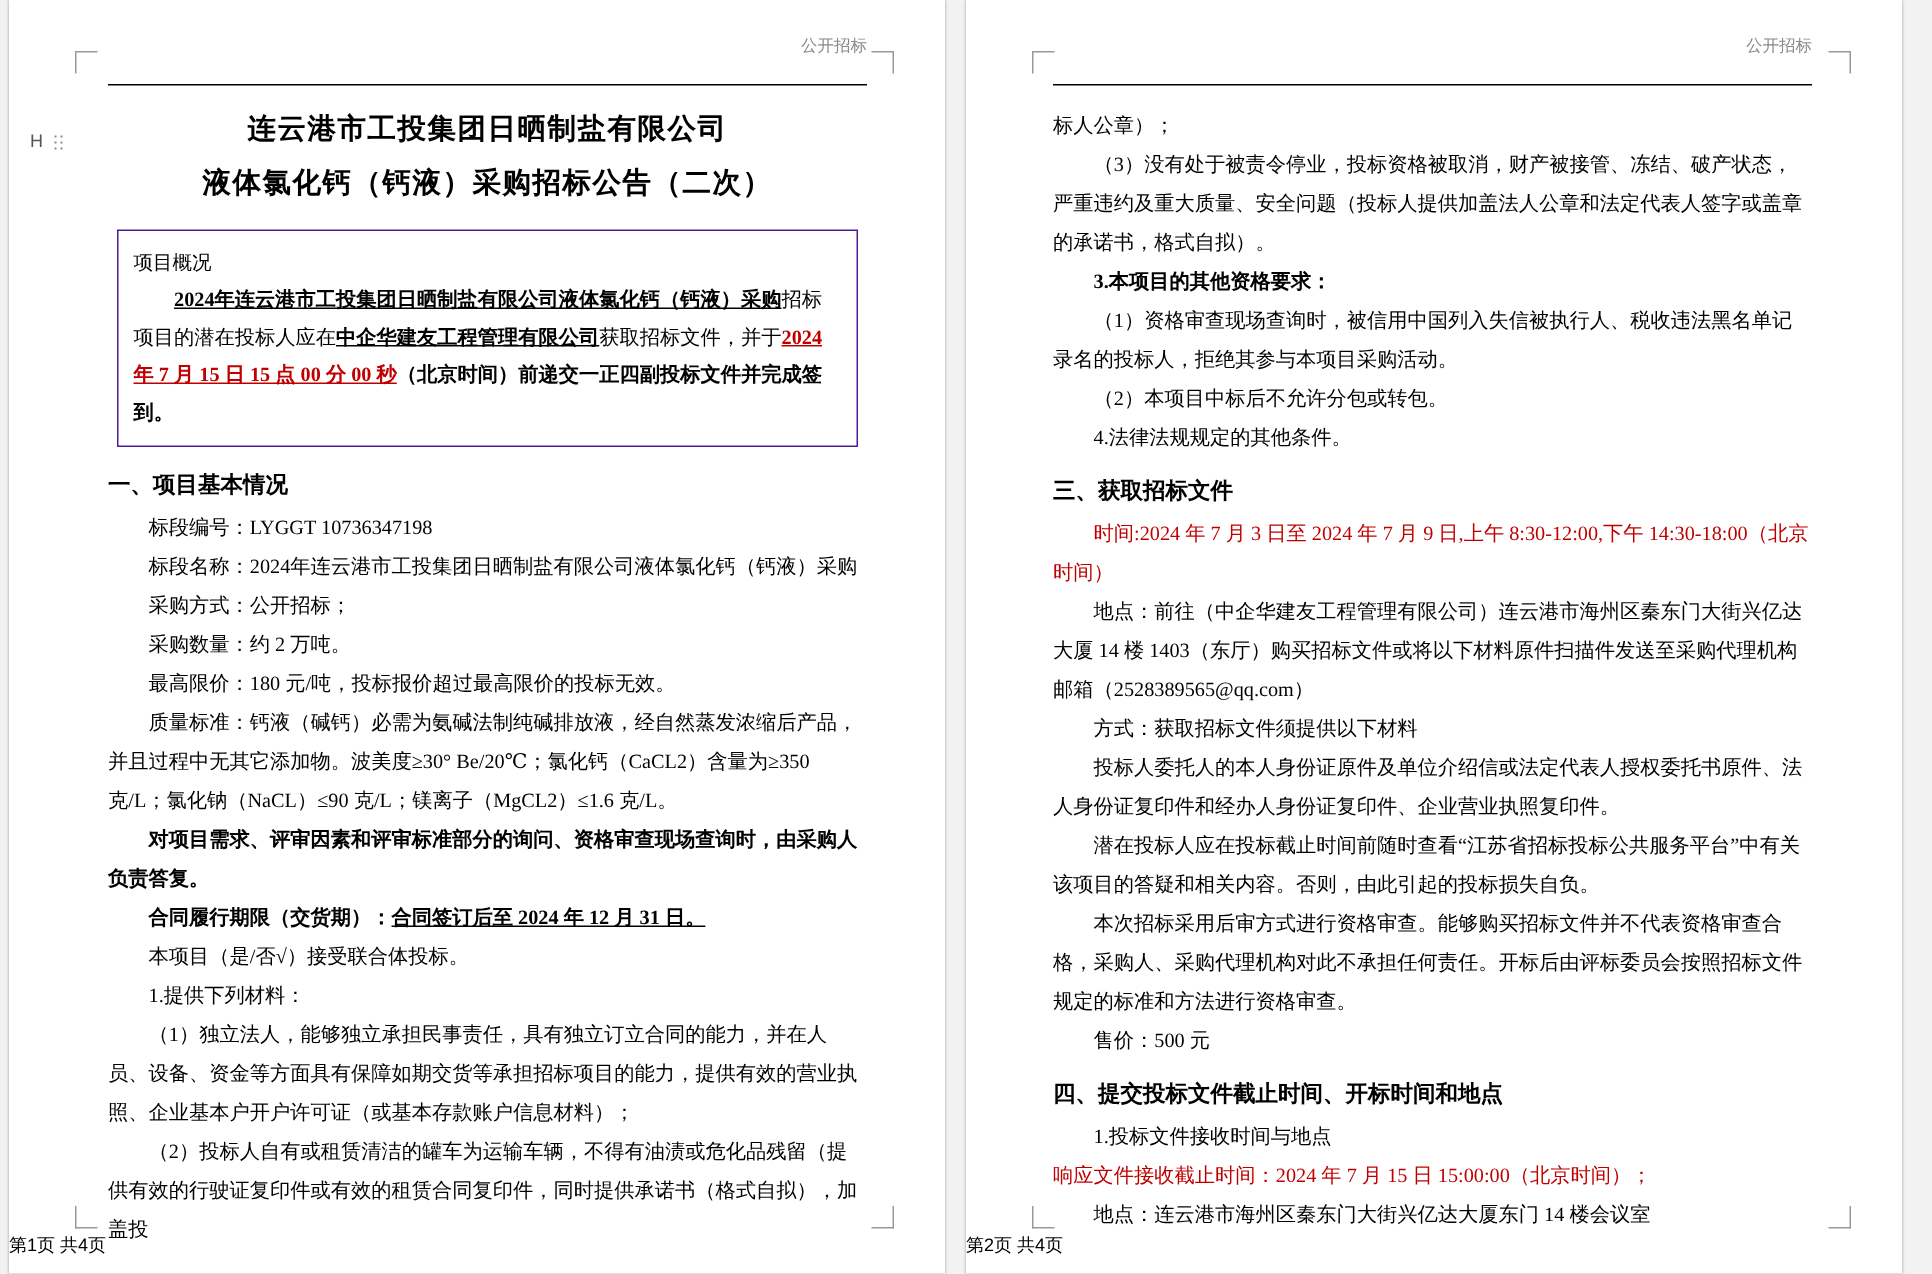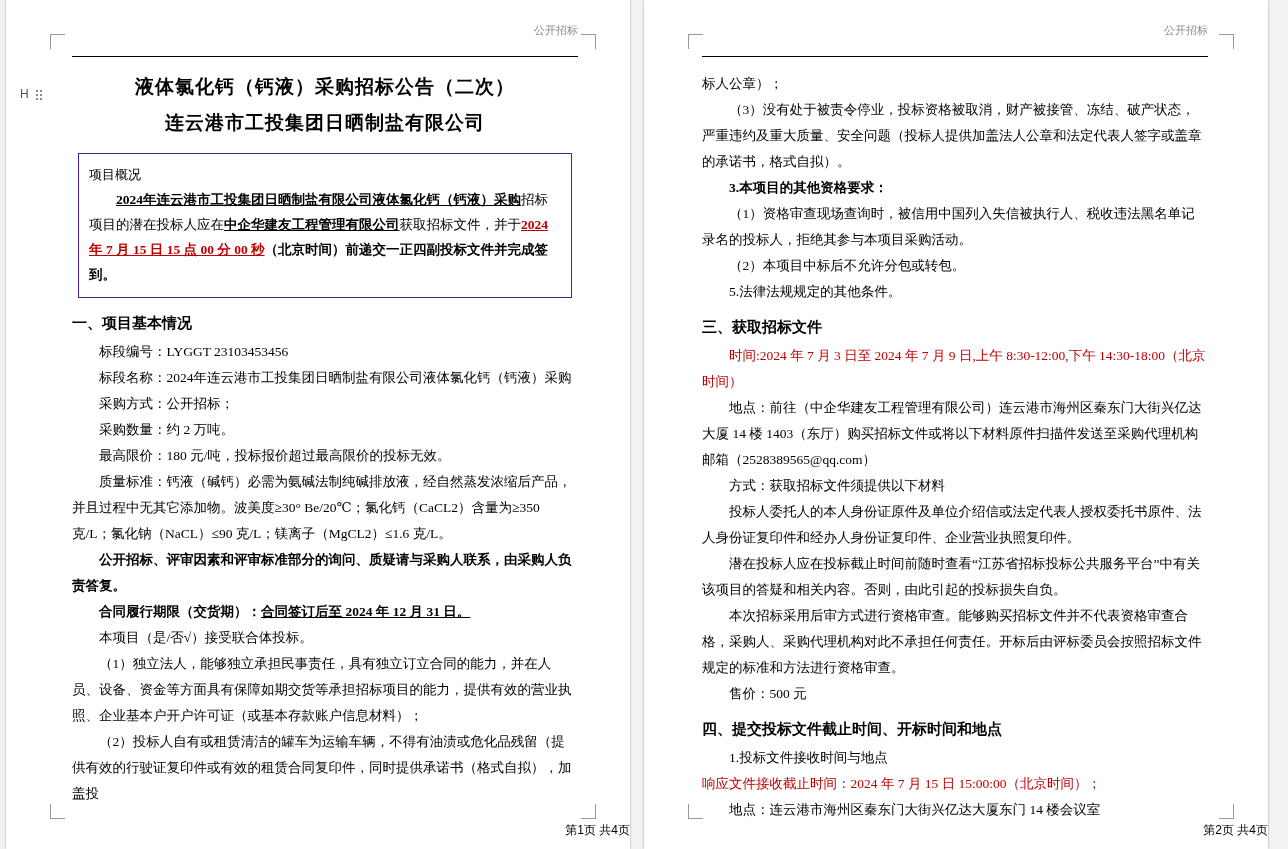--- a/index.html
+++ b/index.html
@@ -80,21 +80,21 @@
   p.ln{
     margin:0;
     font-size:13.5px;
     line-height:26px;
     text-indent:2em;
   }
   p.ln.noind{text-indent:0;}
   .footer{
     position:absolute;
     left:0;right:0;bottom:10px;
-    text-align:right;
+    text-align:left;
     font-size:12px;
     color:#000;
     font-family:"Liberation Sans",sans-serif;
   }
   
   .minitool{
     position:absolute;
     left:14px;top:84px;
     width:34px;height:20px;
     display:flex;align-items:center;gap:6px;
@@ -122,41 +122,42 @@
     <div class="minitool">
       <span>H</span>
       <span class="grip"></span>
     </div>
 
     <div class="sheet-inner">
       <div class="hdr">
         <div class="hdr-text">公开招标</div>
       </div>
 
+      <div class="title">连云港市工投集团日晒制盐有限公司</div>
       <div class="title">液体氯化钙（钙液）采购招标公告（二次）</div>
-      <div class="title">连云港市工投集团日晒制盐有限公司</div>
 
       <div class="notice-box">
         <div class="notice-label">项目概况</div>
         <div class="nb-body">
           <span class="b u">2024年连云港市工投集团日晒制盐有限公司液体氯化钙（钙液）采购</span><span>招标项目的潜在投标人应在</span><span class="b u">中企华建友工程管理有限公司</span><span>获取招标文件，并于</span><span class="redu">2024 年 7 月 15 日 15 点 00 分 00 秒</span><span class="b">（北京时间）前递交一正四副投标文件并完成签到。</span>
         </div>
       </div>
 
       <div class="sec">一、项目基本情况</div>
-      <p class="ln">标段编号：LYGGT 23103453456</p>
+      <p class="ln">标段编号：LYGGT 10736347198</p>
       <p class="ln">标段名称：2024年连云港市工投集团日晒制盐有限公司液体氯化钙（钙液）采购</p>
       <p class="ln">采购方式：公开招标；</p>
       <p class="ln">采购数量：约 2 万吨。</p>
       <p class="ln">最高限价：180 元/吨，投标报价超过最高限价的投标无效。</p>
       <p class="ln">质量标准：钙液（碱钙）必需为氨碱法制纯碱排放液，经自然蒸发浓缩后产品，并且过程中无其它添加物。波美度≥30° Be/20℃；氯化钙（CaCL2）含量为≥350 克/L；氯化钠（NaCL）≤90 克/L；镁离子（MgCL2）≤1.6 克/L。</p>
-      <p class="ln b">公开招标、评审因素和评审标准部分的询问、质疑请与采购人联系，由采购人负责答复。</p>
+      <p class="ln b">对项目需求、评审因素和评审标准部分的询问、资格审查现场查询时，由采购人负责答复。</p>
       <p class="ln"><span class="b">合同履行期限（交货期）：</span><span class="b u">合同签订后至 2024 年 12 月 31 日。</span></p>
       <p class="ln">本项目（是/否√）接受联合体投标。</p>
 
+      <p class="ln">1.提供下列材料：</p>
       <p class="ln">（1）独立法人，能够独立承担民事责任，具有独立订立合同的能力，并在人员、设备、资金等方面具有保障如期交货等承担招标项目的能力，提供有效的营业执照、企业基本户开户许可证（或基本存款账户信息材料）；</p>
       <p class="ln">（2）投标人自有或租赁清洁的罐车为运输车辆，不得有油渍或危化品残留（提供有效的行驶证复印件或有效的租赁合同复印件，同时提供承诺书（格式自拟），加盖投</p>
     </div>
 
     <div class="footer">第1页 共4页</div>
   </div>
 
   <div class="page page-right">
     <div class="crop tl"></div>
     <div class="crop tr"></div>
@@ -166,21 +167,21 @@
     <div class="sheet-inner">
       <div class="hdr">
         <div class="hdr-text">公开招标</div>
       </div>
 
       <p class="ln noind">标人公章）；</p>
       <p class="ln">（3）没有处于被责令停业，投标资格被取消，财产被接管、冻结、破产状态，严重违约及重大质量、安全问题（投标人提供加盖法人公章和法定代表人签字或盖章的承诺书，格式自拟）。</p>
       <p class="ln b">3.本项目的其他资格要求：</p>
       <p class="ln">（1）资格审查现场查询时，被信用中国列入失信被执行人、税收违法黑名单记录名的投标人，拒绝其参与本项目采购活动。</p>
       <p class="ln">（2）本项目中标后不允许分包或转包。</p>
-      <p class="ln">5.法律法规规定的其他条件。</p>
+      <p class="ln">4.法律法规规定的其他条件。</p>
 
       <div class="sec">三、获取招标文件</div>
       <p class="ln red">时间:2024 年 7 月 3 日至 2024 年 7 月 9 日,上午 8:30-12:00,下午 14:30-18:00（北京时间）</p>
       <p class="ln">地点：前往（中企华建友工程管理有限公司）连云港市海州区秦东门大街兴亿达大厦 14 楼 1403（东厅）购买招标文件或将以下材料原件扫描件发送至采购代理机构邮箱（2528389565@qq.com）</p>
       <p class="ln">方式：获取招标文件须提供以下材料</p>
       <p class="ln">投标人委托人的本人身份证原件及单位介绍信或法定代表人授权委托书原件、法人身份证复印件和经办人身份证复印件、企业营业执照复印件。</p>
       <p class="ln">潜在投标人应在投标截止时间前随时查看“江苏省招标投标公共服务平台”中有关该项目的答疑和相关内容。否则，由此引起的投标损失自负。</p>
       <p class="ln">本次招标采用后审方式进行资格审查。能够购买招标文件并不代表资格审查合格，采购人、采购代理机构对此不承担任何责任。开标后由评标委员会按照招标文件规定的标准和方法进行资格审查。</p>
       <p class="ln">售价：500 元</p>
 

